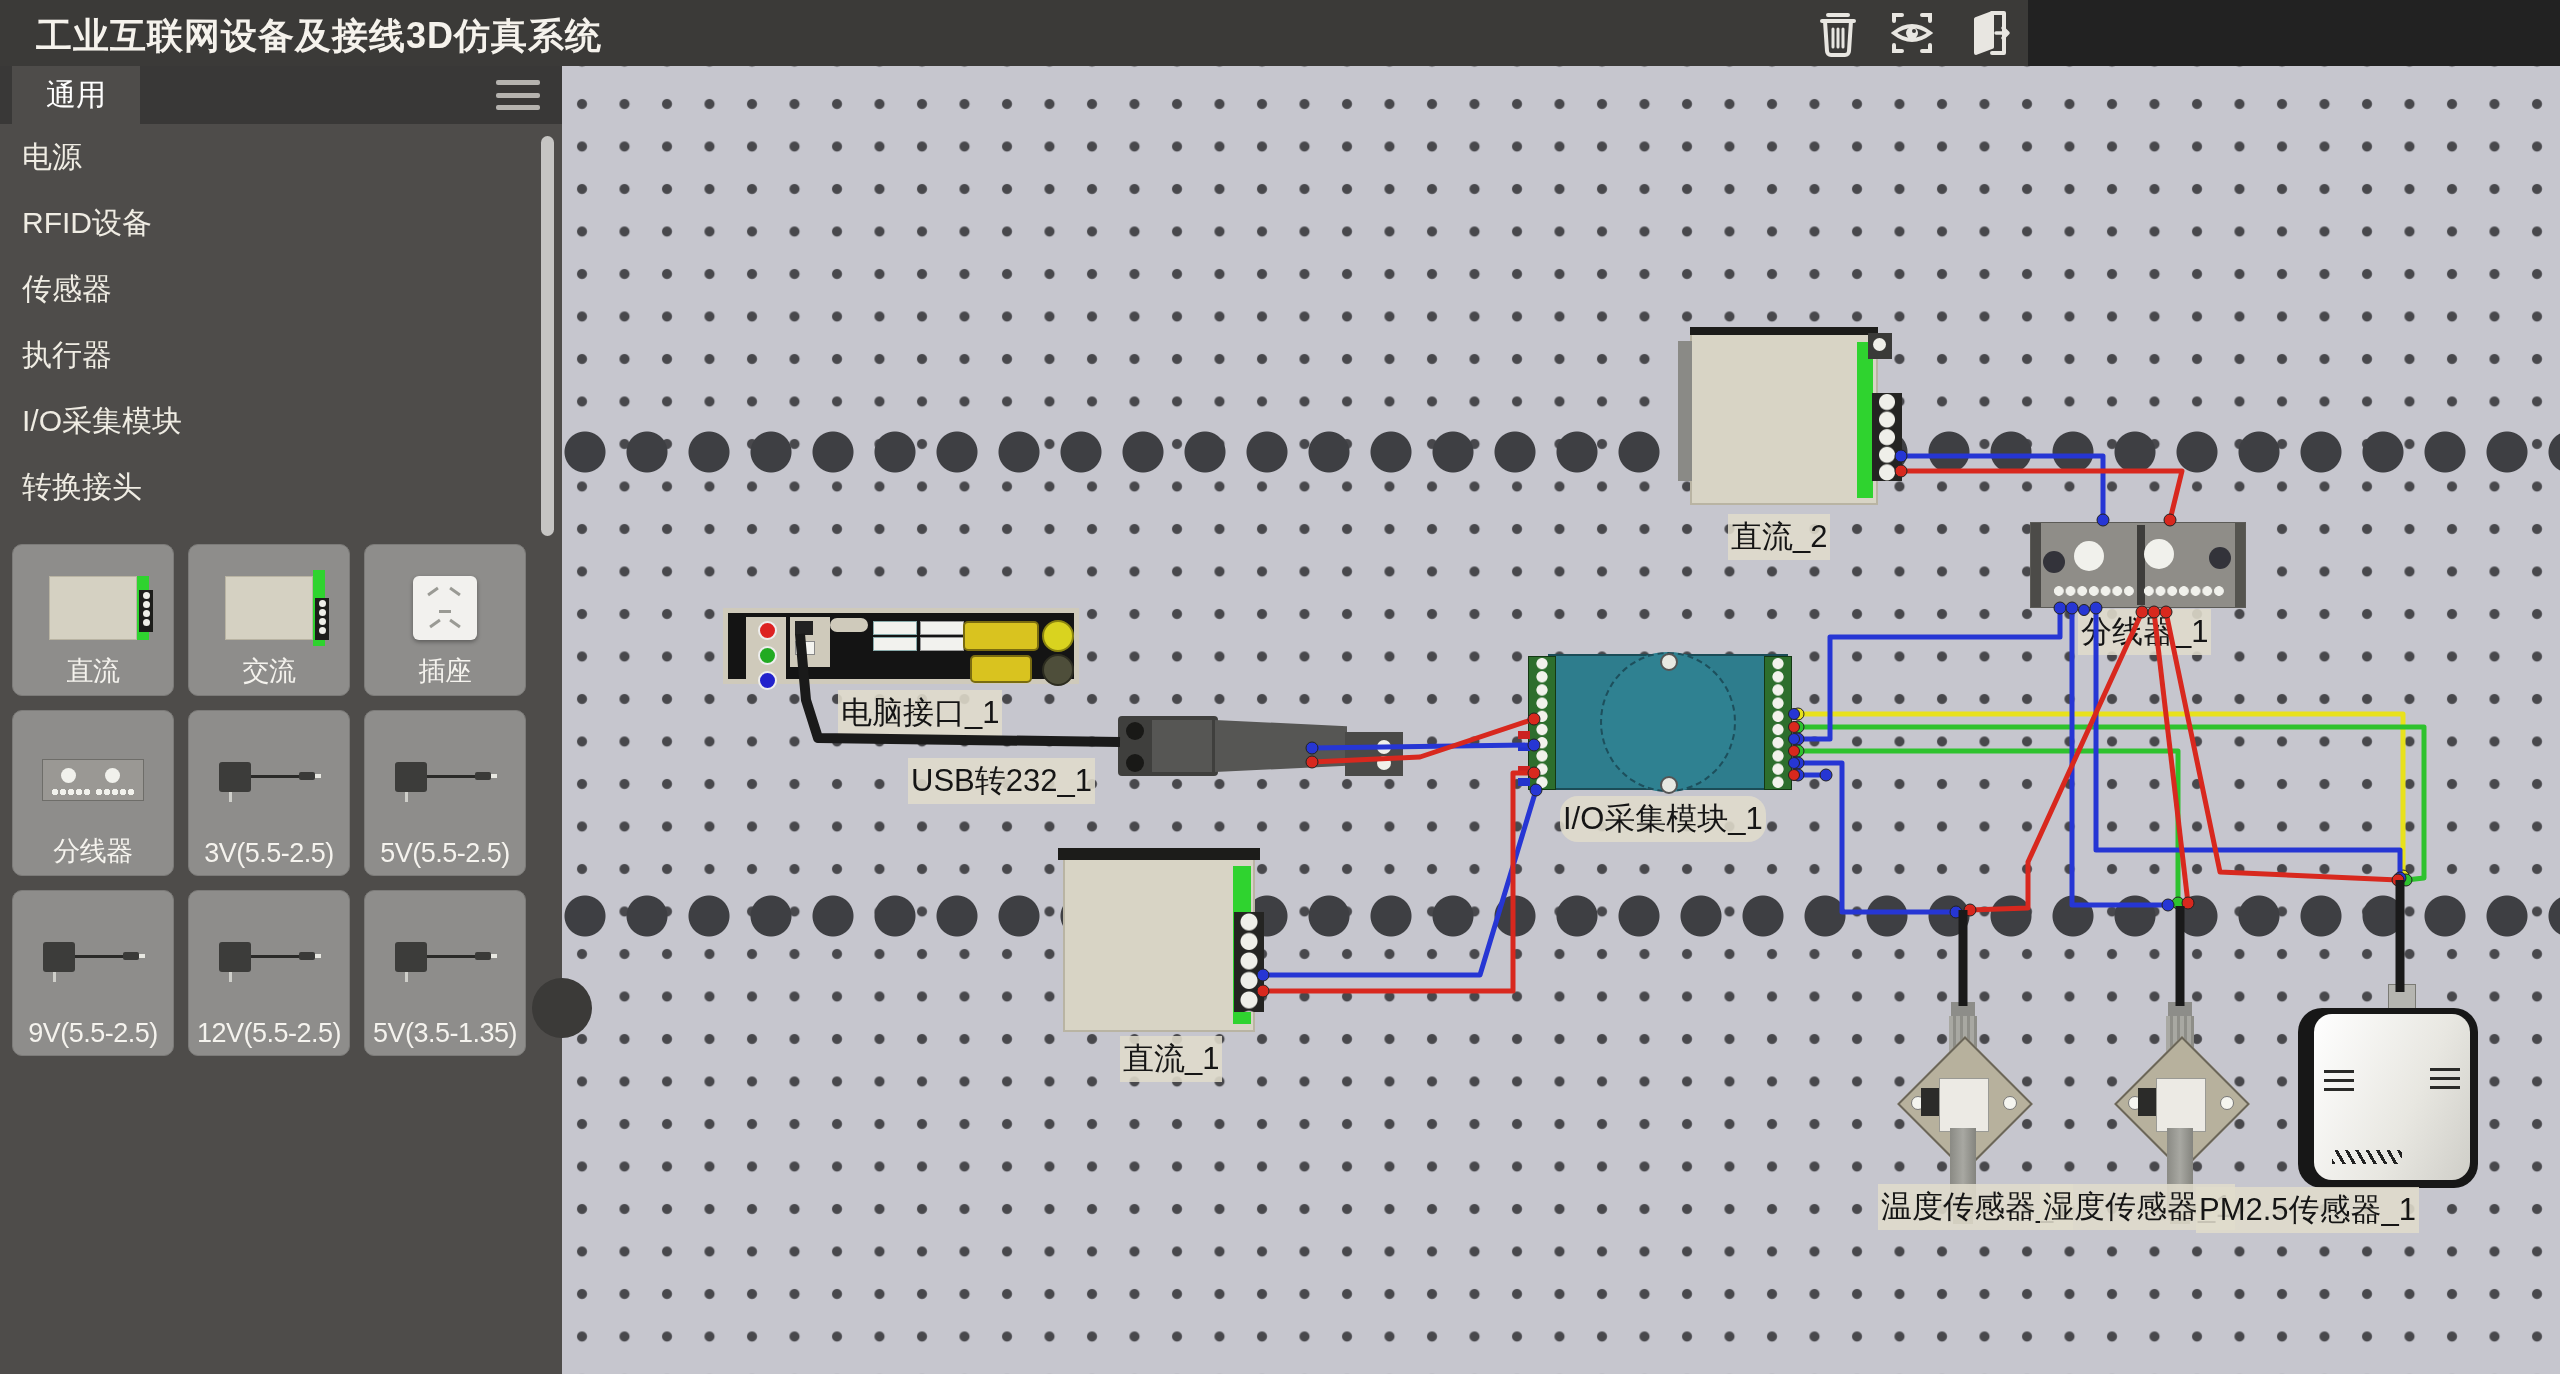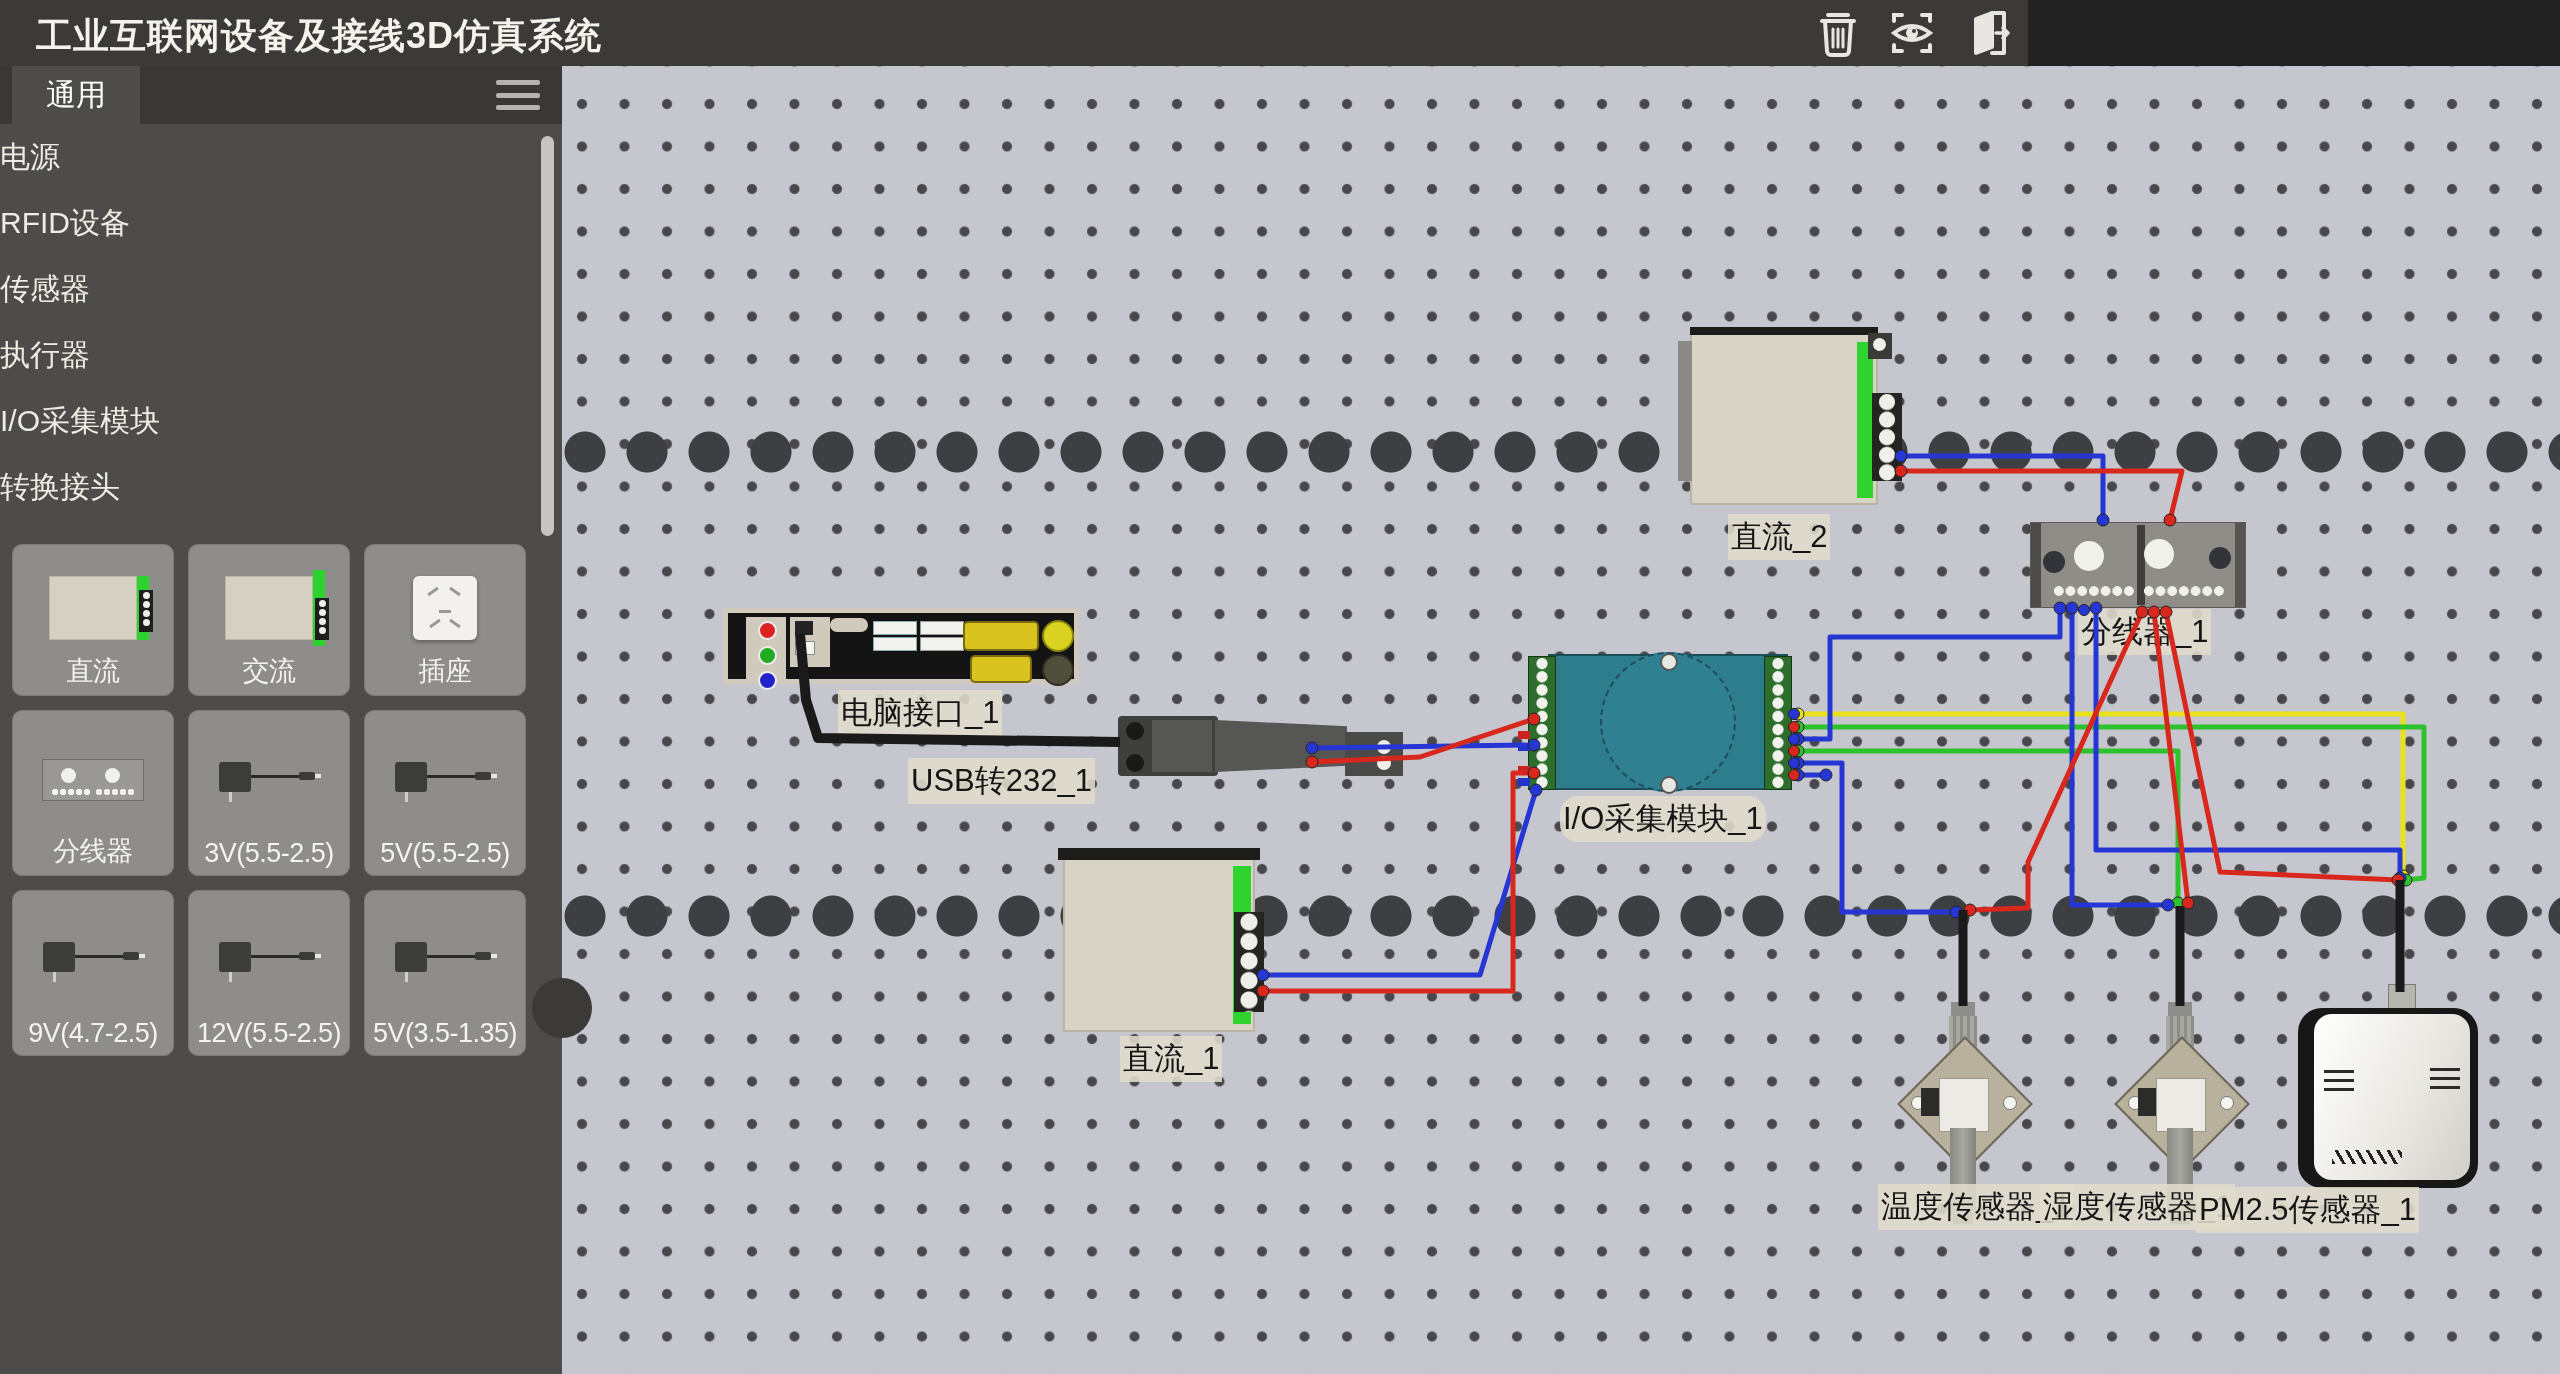--- a/index.html
+++ b/index.html
@@ -12,21 +12,21 @@
   .tico{width:56px;height:56px;cursor:pointer;}
   .tico svg{width:56px;height:56px;}
   
   .sidebar{position:absolute;left:0;top:66px;width:562px;height:1308px;background:#4e4c4a;z-index:50;}
   .tabrow{position:absolute;left:0;top:0;width:562px;height:58px;background:#393837;}
   .tab{position:absolute;left:12px;top:0;width:128px;height:58px;background:#4e4c4a;color:#ffffff;
        font-size:30px;display:flex;align-items:center;justify-content:center;}
   .hamburger{position:absolute;right:22px;top:14px;width:44px;height:30px;display:flex;flex-direction:column;justify-content:space-between;cursor:pointer;}
   .hamburger div{height:5px;background:#b5b3af;border-radius:2px;}
   .catlist{position:absolute;left:0;top:58px;width:538px;}
-  .catitem{height:66px;display:flex;align-items:center;color:#efece3;font-size:30px;cursor:pointer;}
+  .catitem{height:66px;display:flex;align-items:center;padding-left:22px;color:#efece3;font-size:30px;cursor:pointer;}
   .vscroll{position:absolute;right:8px;top:70px;width:13px;height:400px;background:#c6c5c3;border-radius:7px;}
   .handle{position:absolute;left:532px;top:912px;width:60px;height:60px;border-radius:50%;background:#3b3a38;}
   
   .palette{position:absolute;left:12px;top:478px;width:538px;display:grid;
            grid-template-columns:162px 162px 162px;grid-template-rows:152px 166px 166px;gap:14px;}
   .cell{position:relative;background:#8e8d8b;border:1px solid #7c7b79;border-radius:10px;cursor:pointer;}
   .cell-label{position:absolute;left:0;right:0;bottom:6px;text-align:center;color:#f5f3ee;font-size:27px;letter-spacing:-0.5px;white-space:nowrap;}
   .thumb{position:absolute;left:50%;top:42%;transform:translate(-50%,-50%);}
   .t-board{width:88px;height:64px;background:#d5d1c2;position:relative;box-shadow:inset 0 0 0 1px #b9b4a3;}
   .t-green{position:absolute;right:-12px;top:0;width:12px;height:64px;background:#2fd32f;}
@@ -336,21 +336,21 @@
         <div class="cell-label">5V(5.5-2.5)</div>
       </div>
       <div class="cell">
         <div class="thumb t-adp">
             <div class="bx"></div>
             <div class="pr"></div>
             <div class="ln"></div>
             <div class="tp"></div>
             <div class="tp2"></div>
           </div>
-        <div class="cell-label">9V(4.7-2.5)</div>
+        <div class="cell-label">9V(5.5-2.5)</div>
       </div>
       <div class="cell">
         <div class="thumb t-adp">
             <div class="bx"></div>
             <div class="pr"></div>
             <div class="ln"></div>
             <div class="tp"></div>
             <div class="tp2"></div>
           </div>
         <div class="cell-label">12V(5.5-2.5)</div>

